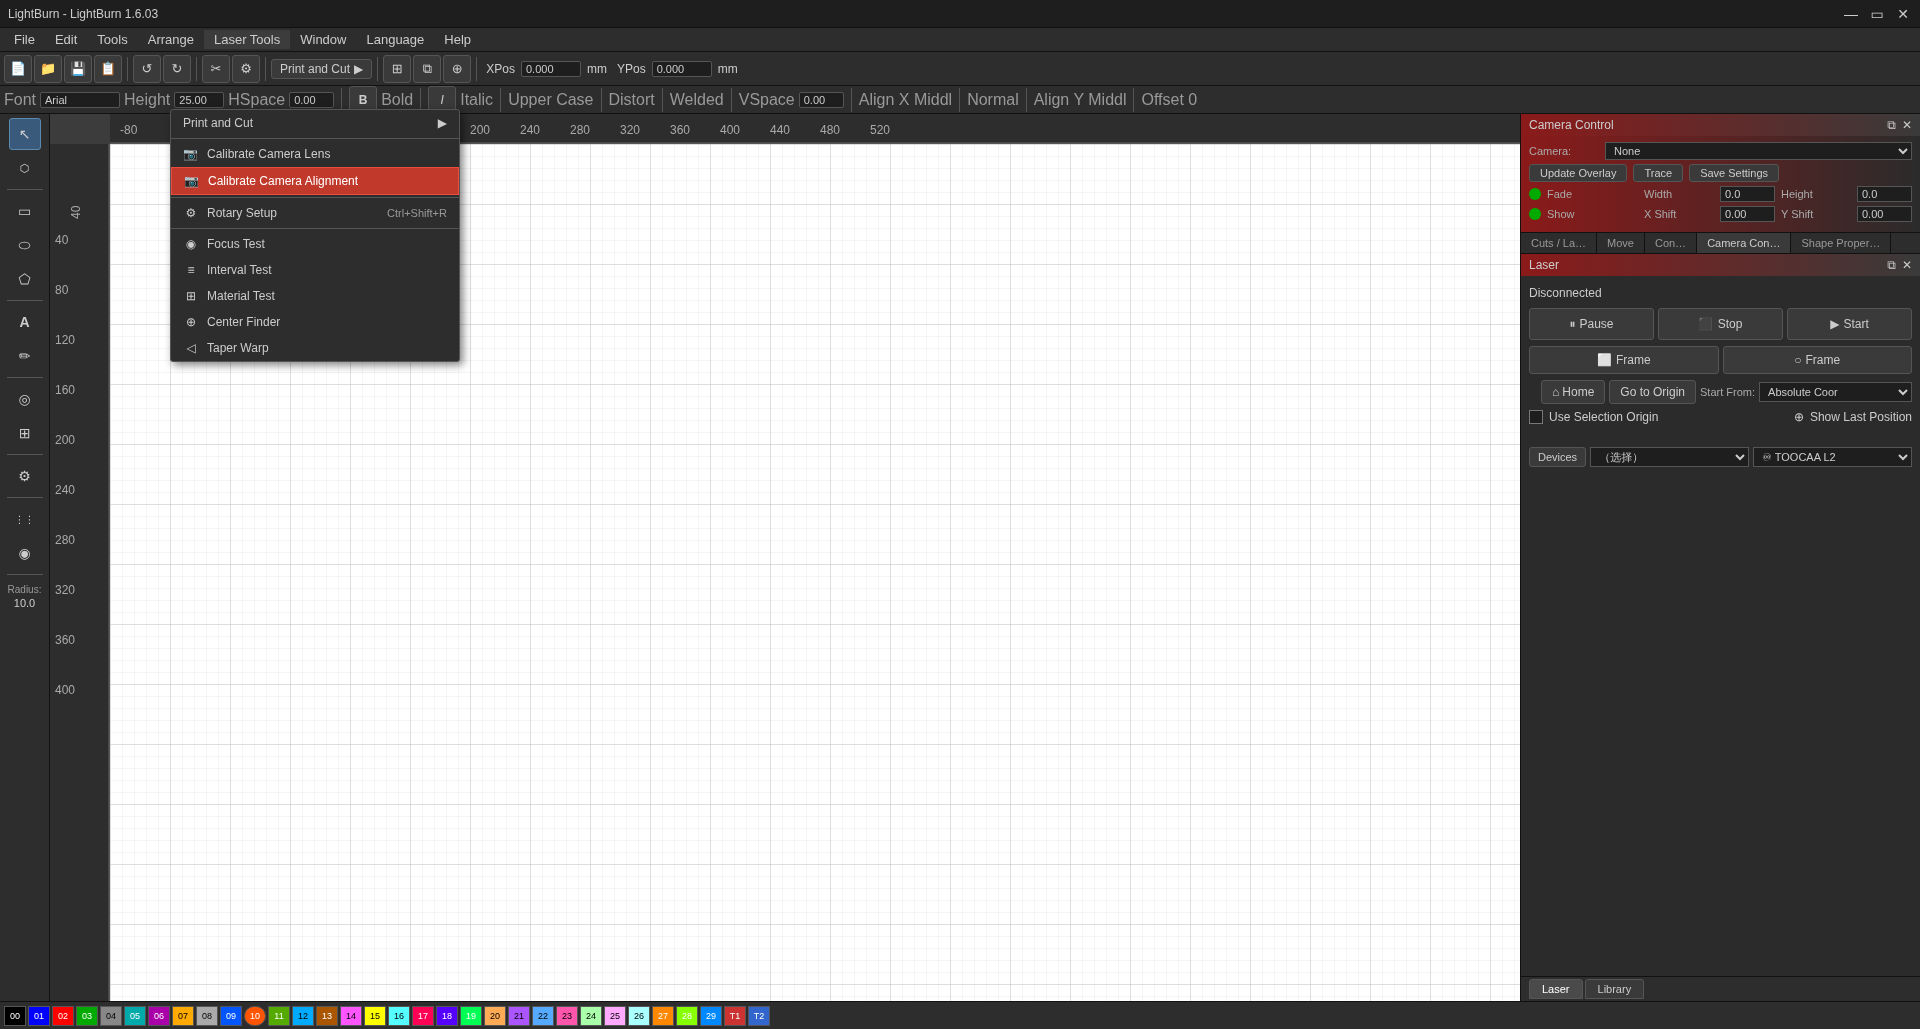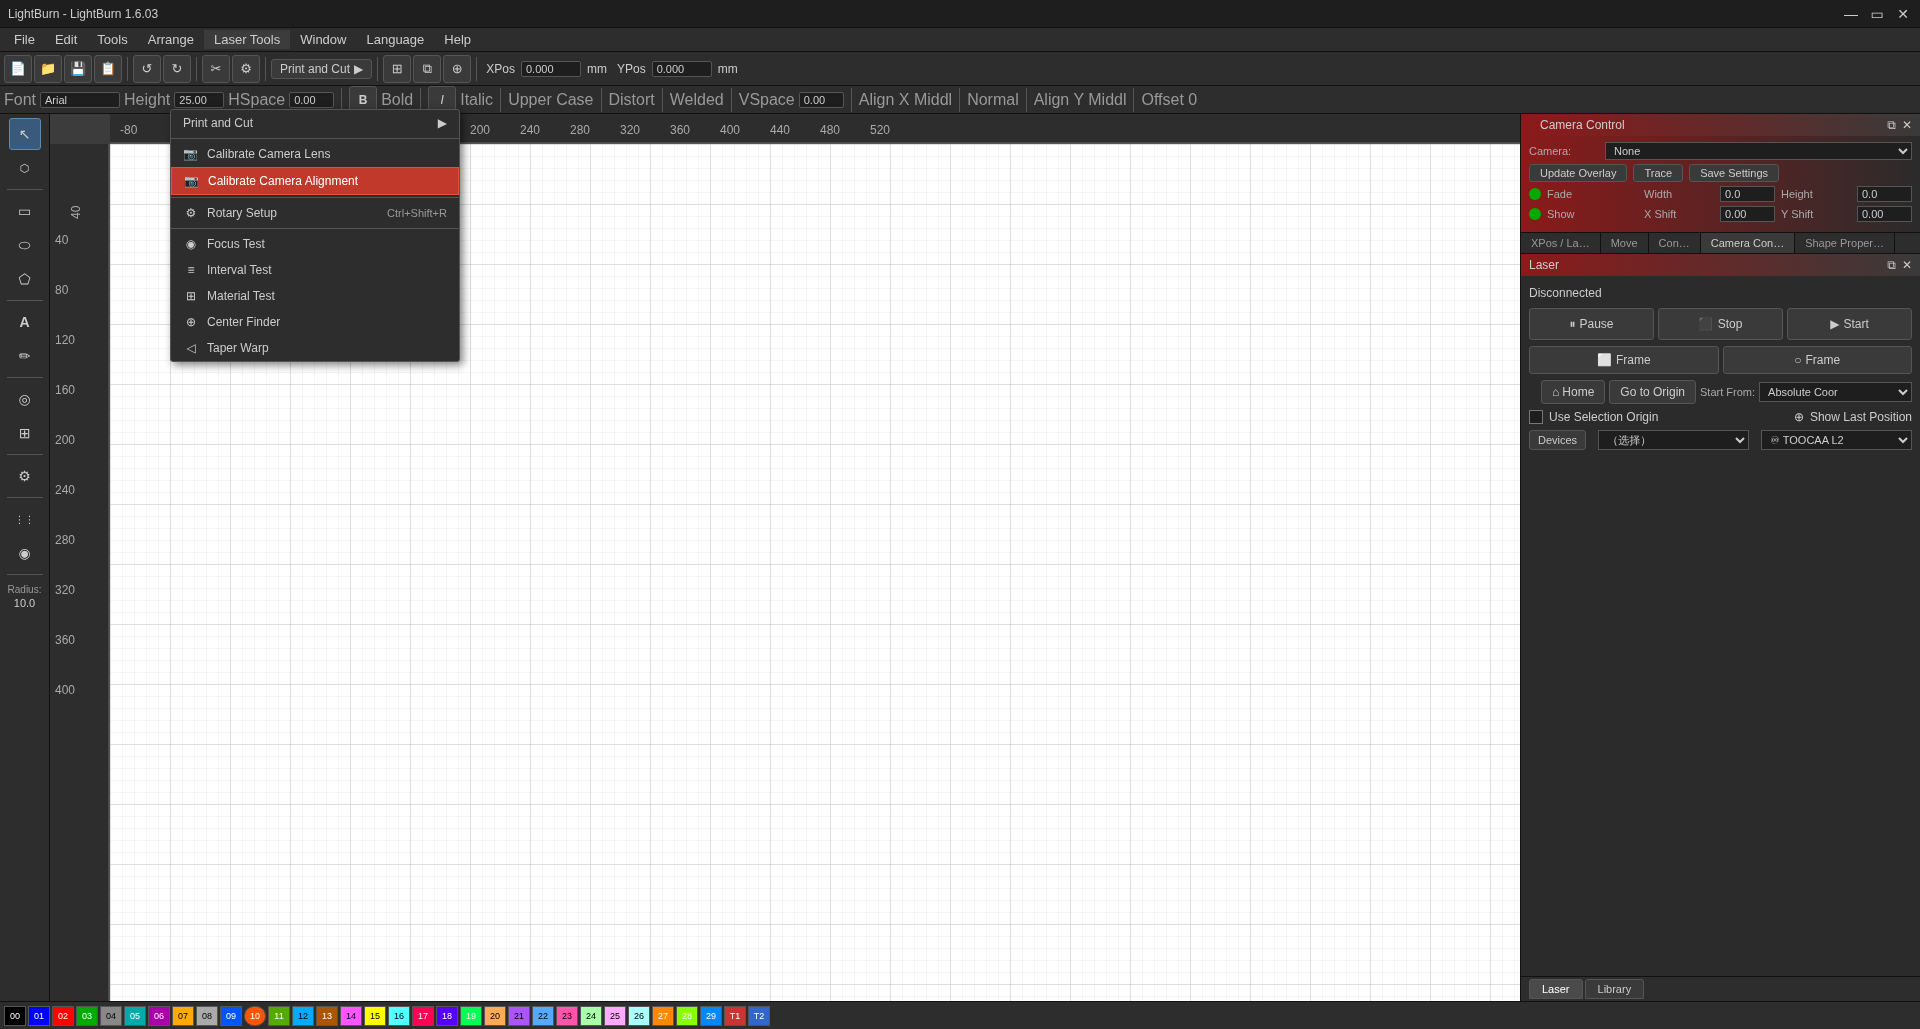--- a/index.html
+++ b/index.html
@@ -194,21 +194,20 @@
     #camera-control {
       background: linear-gradient(to right, #8b1a1a, #2b2b2b);
       border-bottom: 1px solid #111;
     }
     #camera-control-header {
       display: flex;
       align-items: center;
       justify-content: space-between;
       padding: 4px 8px;
       background: linear-gradient(to right, #8b1a1a, #3a3a3a);
-      margin-left: 11px;
     }
     #camera-control-body { padding: 6px 8px; }
     .cc-row { display: flex; align-items: center; gap: 6px; margin-bottom: 4px; }
     .cc-label { color: #aaa; font-size: 11px; min-width: 70px; }
     .cc-btn {
       background: #3a3a3a;
       border: 1px solid #555;
       border-radius: 3px;
       color: #ccc;
       padding: 2px 10px;
@@ -329,21 +328,21 @@
       border: 1px solid #777;
       cursor: pointer;
     }
     .origin-dot.active { background: #aaa; }
 
     
     .sel-origin-row { display: flex; align-items: center; gap: 6px; }
     .sel-origin-checkbox { width: 14px; height: 14px; border: 1px solid #777; background: #1e1e1e; display: flex; align-items: center; justify-content: center; cursor: pointer; }
     .show-last-row { display: flex; align-items: center; gap: 6px; cursor: pointer; }
 
-    .device-row { display: flex; gap: 12px; align-items: flex-start; }
+    .device-row { display: flex; gap: 4px; align-items: flex-start; margin-top: 17px; }
     .device-btn {
       padding: 3px 8px;
       background: #3a3a3a;
       border: 1px solid #555;
       border-radius: 3px;
       color: #ccc;
       cursor: pointer;
       font-size: 11px;
     }
     .device-select {
@@ -662,21 +661,21 @@
           <span class="cc-label">Show</span>
           <span class="cc-label" style="margin-left:auto;">X Shift</span>
           <input type="text" class="cc-input" value="0.00" style="">
           <span class="cc-label">Y Shift</span>
           <input type="text" class="cc-input" value="0.00" style="">
         </div>
       </div>
     </div>
 
     <div id="tabs-row">
-      <div class="tab-item">XPos / La…</div>
+      <div class="tab-item">Cuts / La…</div>
       <div class="tab-item">Move</div>
       <div class="tab-item">Con…</div>
       <div class="tab-item active">Camera Con…</div>
       <div class="tab-item">Shape Proper…</div>
     </div>
 
     <div id="laser-panel">
       <div id="laser-header">
         <span>Laser</span>
         <div style="display:flex;gap:6px;">

